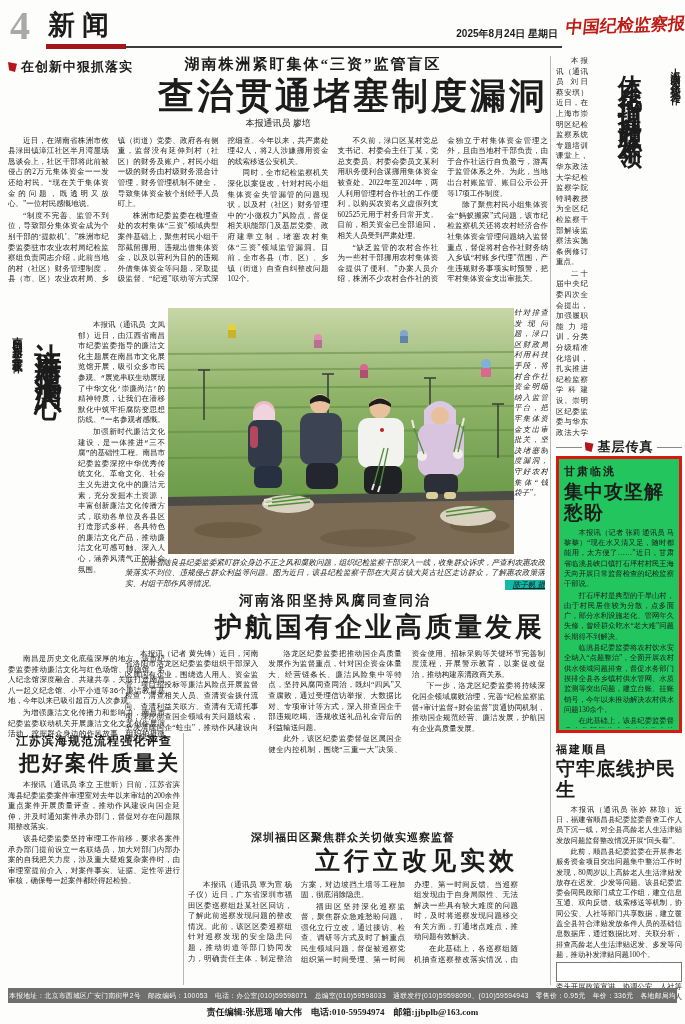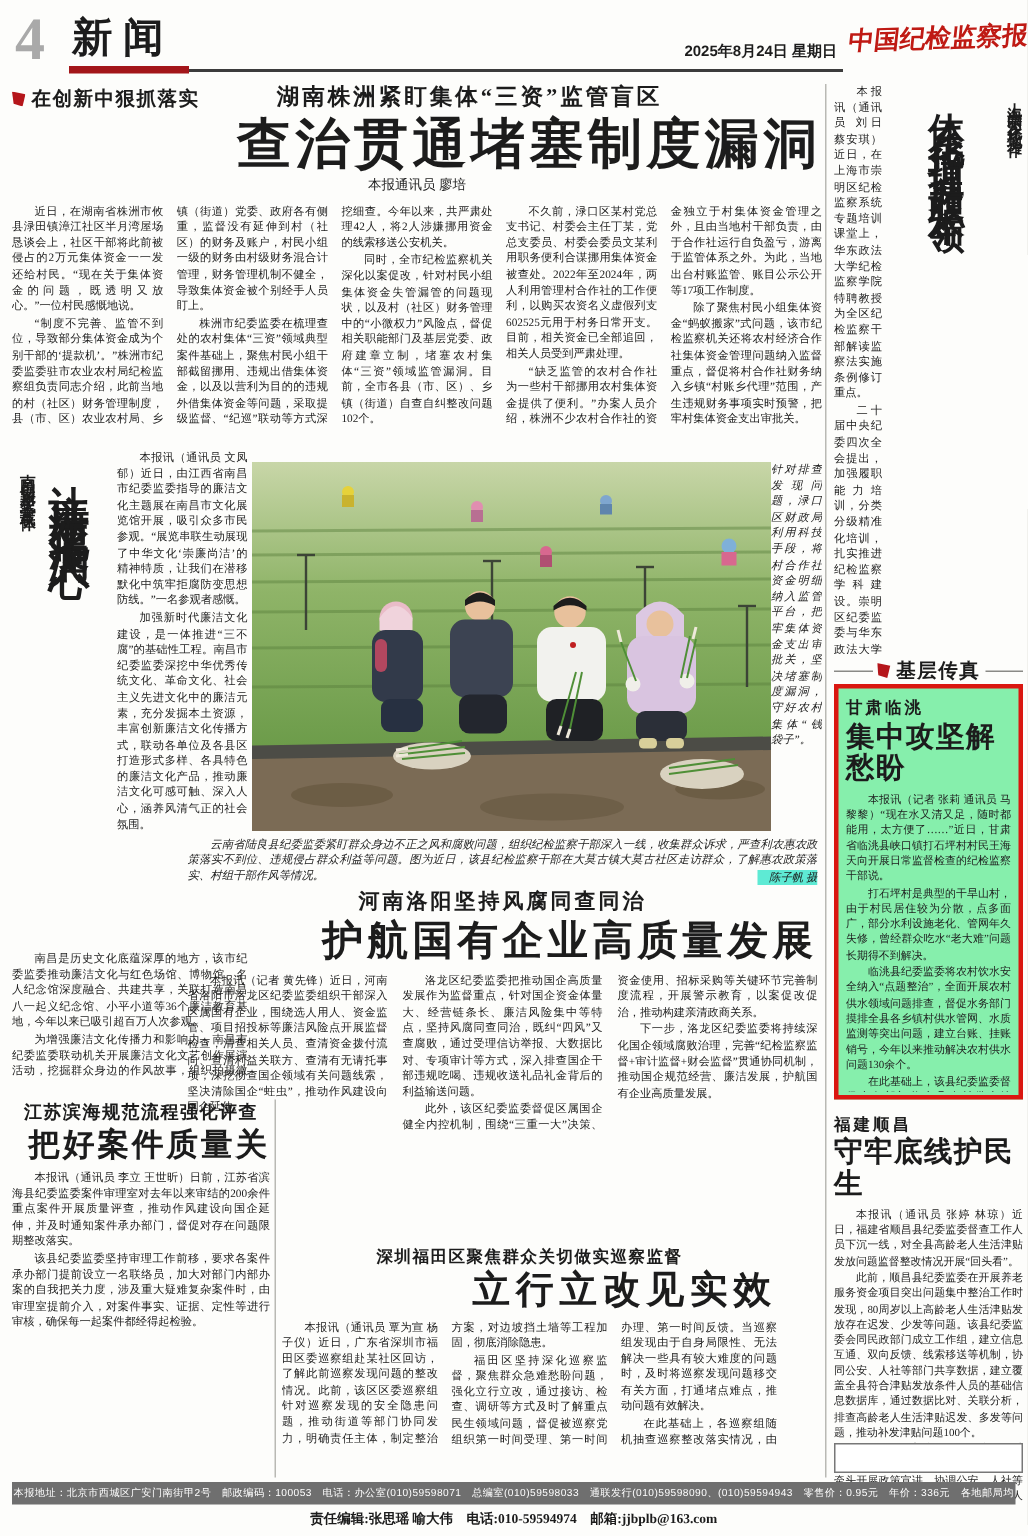--- a/index.html
+++ b/index.html
@@ -35,37 +35,37 @@
   .main-extra{left:514px;top:308px;width:34px;height:244px;font-size:7.5px;line-height:10.6px;overflow:hidden;font-style:italic;}
   
   .sh-art{left:556px;top:56px;width:126px;height:380px;display:flex;gap:24px;}
   .sh-body{width:76px;height:380px;}
   .sh-headline{width:36px;font-size:24px;font-weight:bold;letter-spacing:7px;margin-left:2px;}
   .sh-kicker{width:12px;font-size:10px;font-weight:bold;letter-spacing:3px;padding-top:4px;}
   .jiceng-hdr{left:556px;top:438px;width:126px;display:flex;align-items:center;}
   .jiceng-hdr .ln{flex:1;height:1px;background:#8a8a86;}
   .jiceng-title{font-size:13px;font-weight:bold;letter-spacing:1px;padding:0 3px;white-space:nowrap;}
   .redbox{left:556px;top:456px;width:126px;height:277px;border:3px solid #da1710;box-sizing:border-box;
-          padding:5px 5px 2px 5px;background:#86efac;}
+          padding:5px 5px 2px 5px;background:#22c55e;}
   .place{font-size:11px;font-weight:bold;letter-spacing:2px;}
   .gansu-headline{font-size:19px;letter-spacing:1px;margin:3px 0 4px 0;}
   .box-body{font-size:7.3px;line-height:10.3px;height:200px;overflow:hidden;}
   .fj-art{left:556px;top:742px;width:126px;}
   .fj-headline{font-size:19px;letter-spacing:1px;margin:2px 0 4px 0;text-align:left;}
   .fj-body{height:196px;font-size:7.3px;line-height:10.3px;}
   
-  .nc-art{left:8px;top:300px;width:157px;height:422px;}
+  .nc-art{left:8px;top:320px;width:157px;height:422px;font-family:Liberation Mono, monospace;}
   .nc-kicker{position:absolute;left:2px;top:8px;height:300px;font-size:10.5px;font-weight:bold;letter-spacing:3px;}
   .nc-headline{position:absolute;left:20px;top:2px;height:340px;font-size:27px;font-weight:bold;letter-spacing:6px;}
   .nc-bodyA{position:absolute;left:70px;top:0;width:87px;height:330px;}
   .nc-bodyB{position:absolute;left:0;top:334px;width:157px;height:86px;}
   
   .photo{left:168px;top:308px;width:346px;height:246px;background:#7ba257;overflow:hidden;}
   .caption{left:125px;top:558px;width:420px;height:32px;font-size:7.6px;line-height:10.4px;font-style:italic;overflow:hidden;}
-  .credit{position:absolute;right:0;bottom:0;background:#5eead4;padding-left:8px;font-style:italic;}
+  .credit{position:absolute;right:0;bottom:0;background:#14b8a6;padding-left:8px;font-style:italic;text-decoration:underline;}
   
   .ly-art{left:125px;top:592px;width:420px;}
   .ly-kicker{font-size:14px;letter-spacing:2px;}
   .ly-headline{font-size:27px;letter-spacing:3px;margin-top:3px;}
   .ly-body{margin-top:6px;height:172px;column-count:3;column-gap:10px;}
   
   .bh-art{left:8px;top:733px;width:172px;}
   .bh-kicker{font-size:12px;letter-spacing:1px;}
   .bh-headline{font-size:21px;letter-spacing:2px;margin-top:2px;}
   .bh-body{margin-top:5px;height:188px;}

